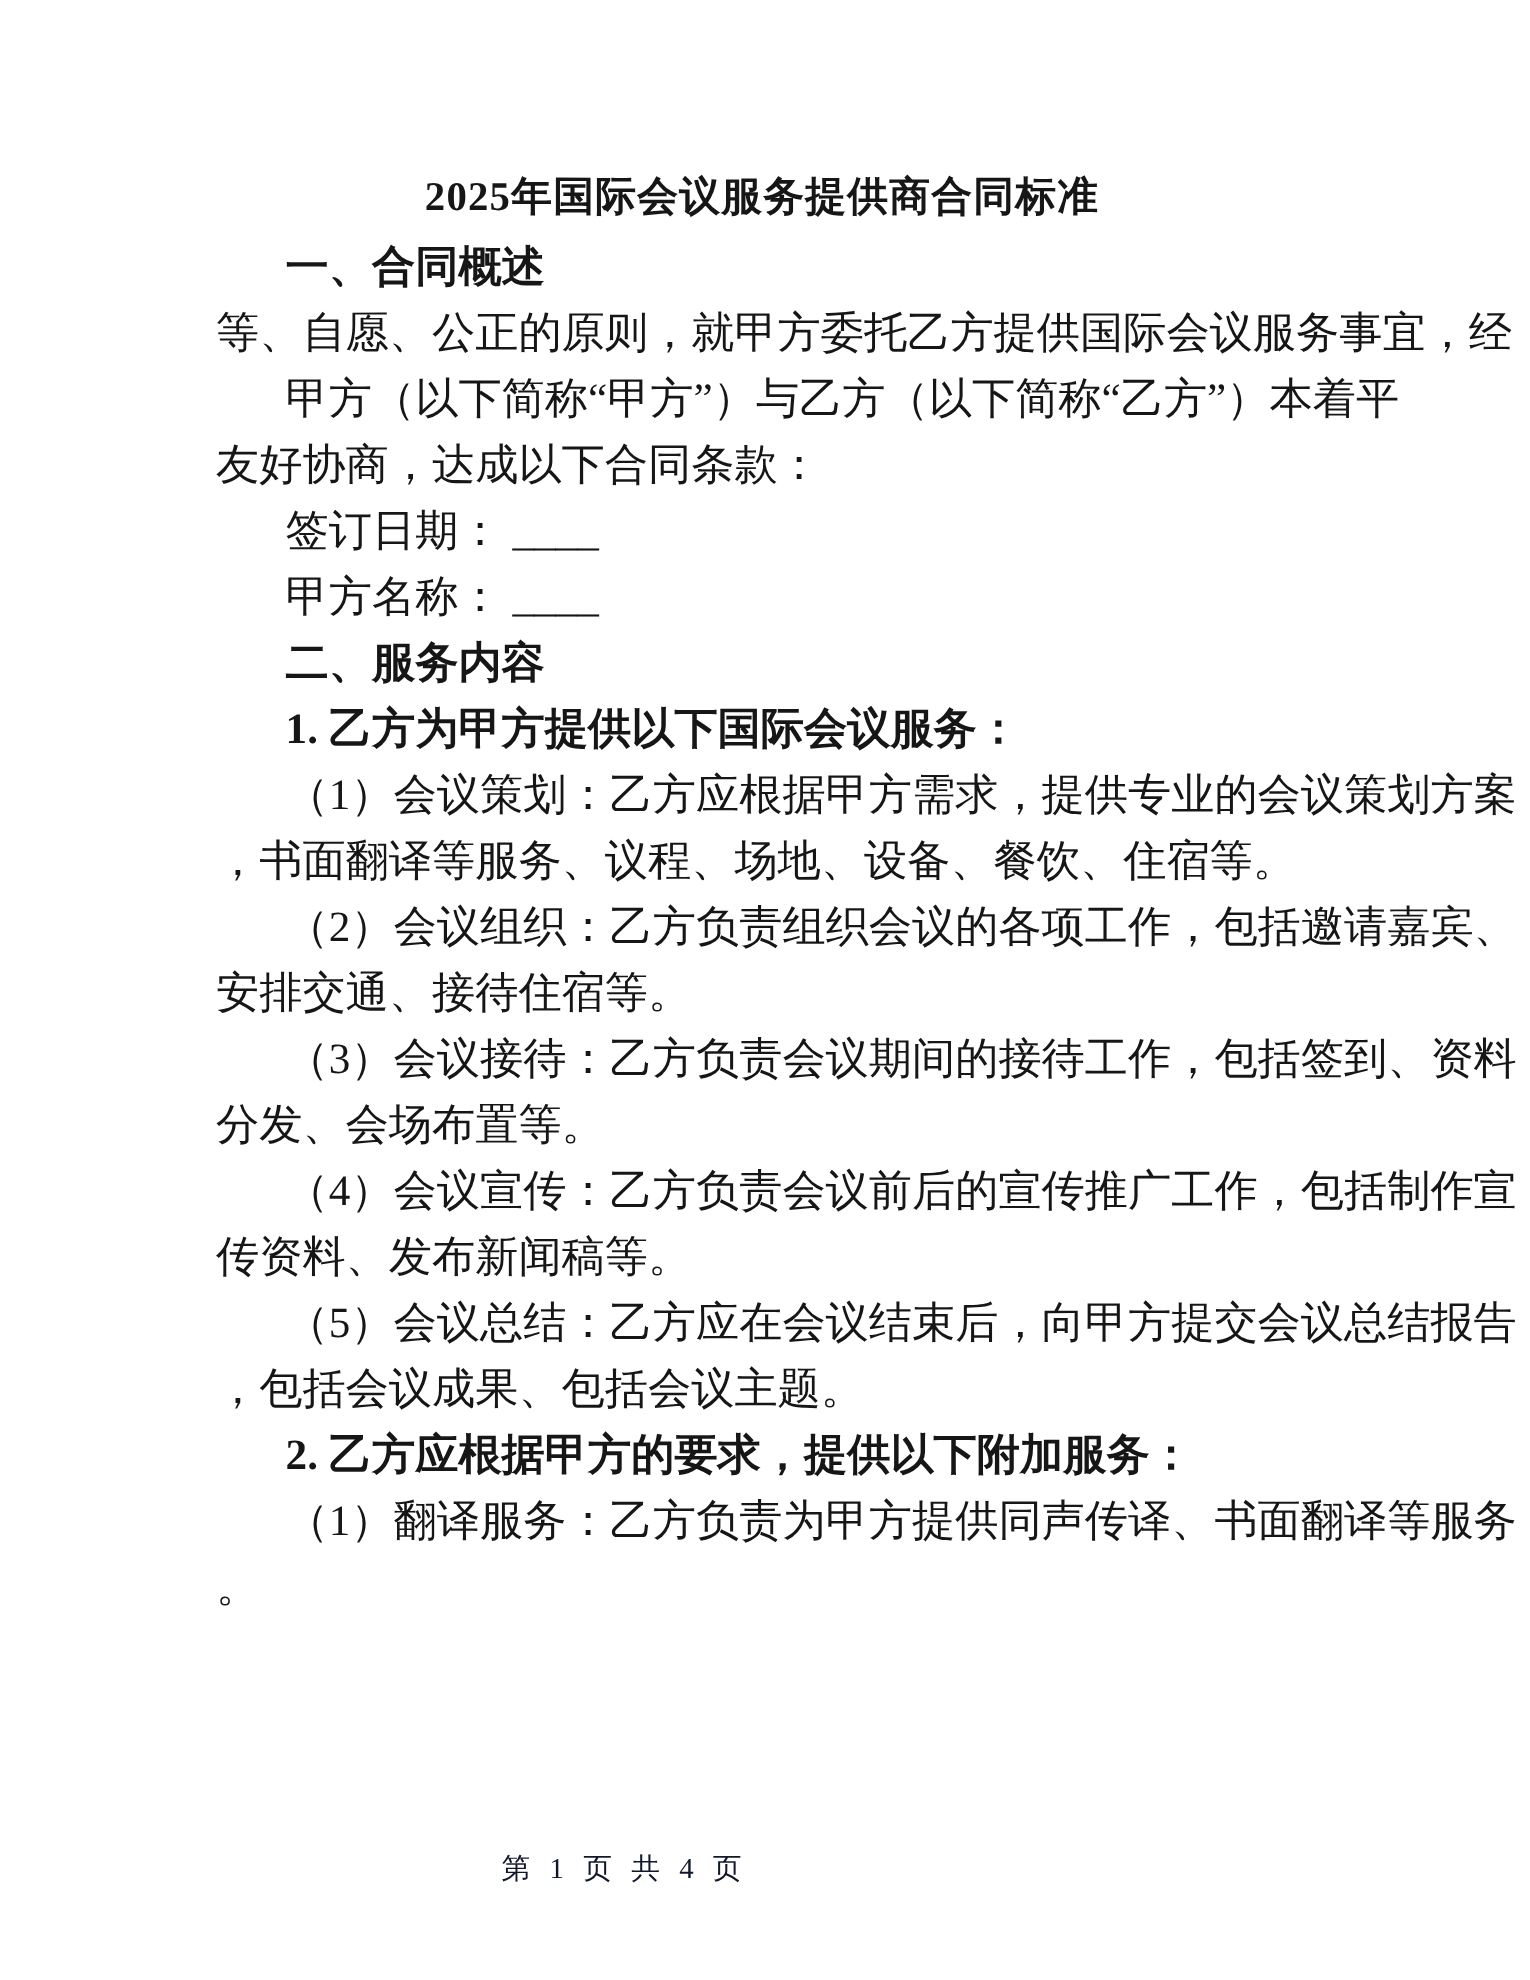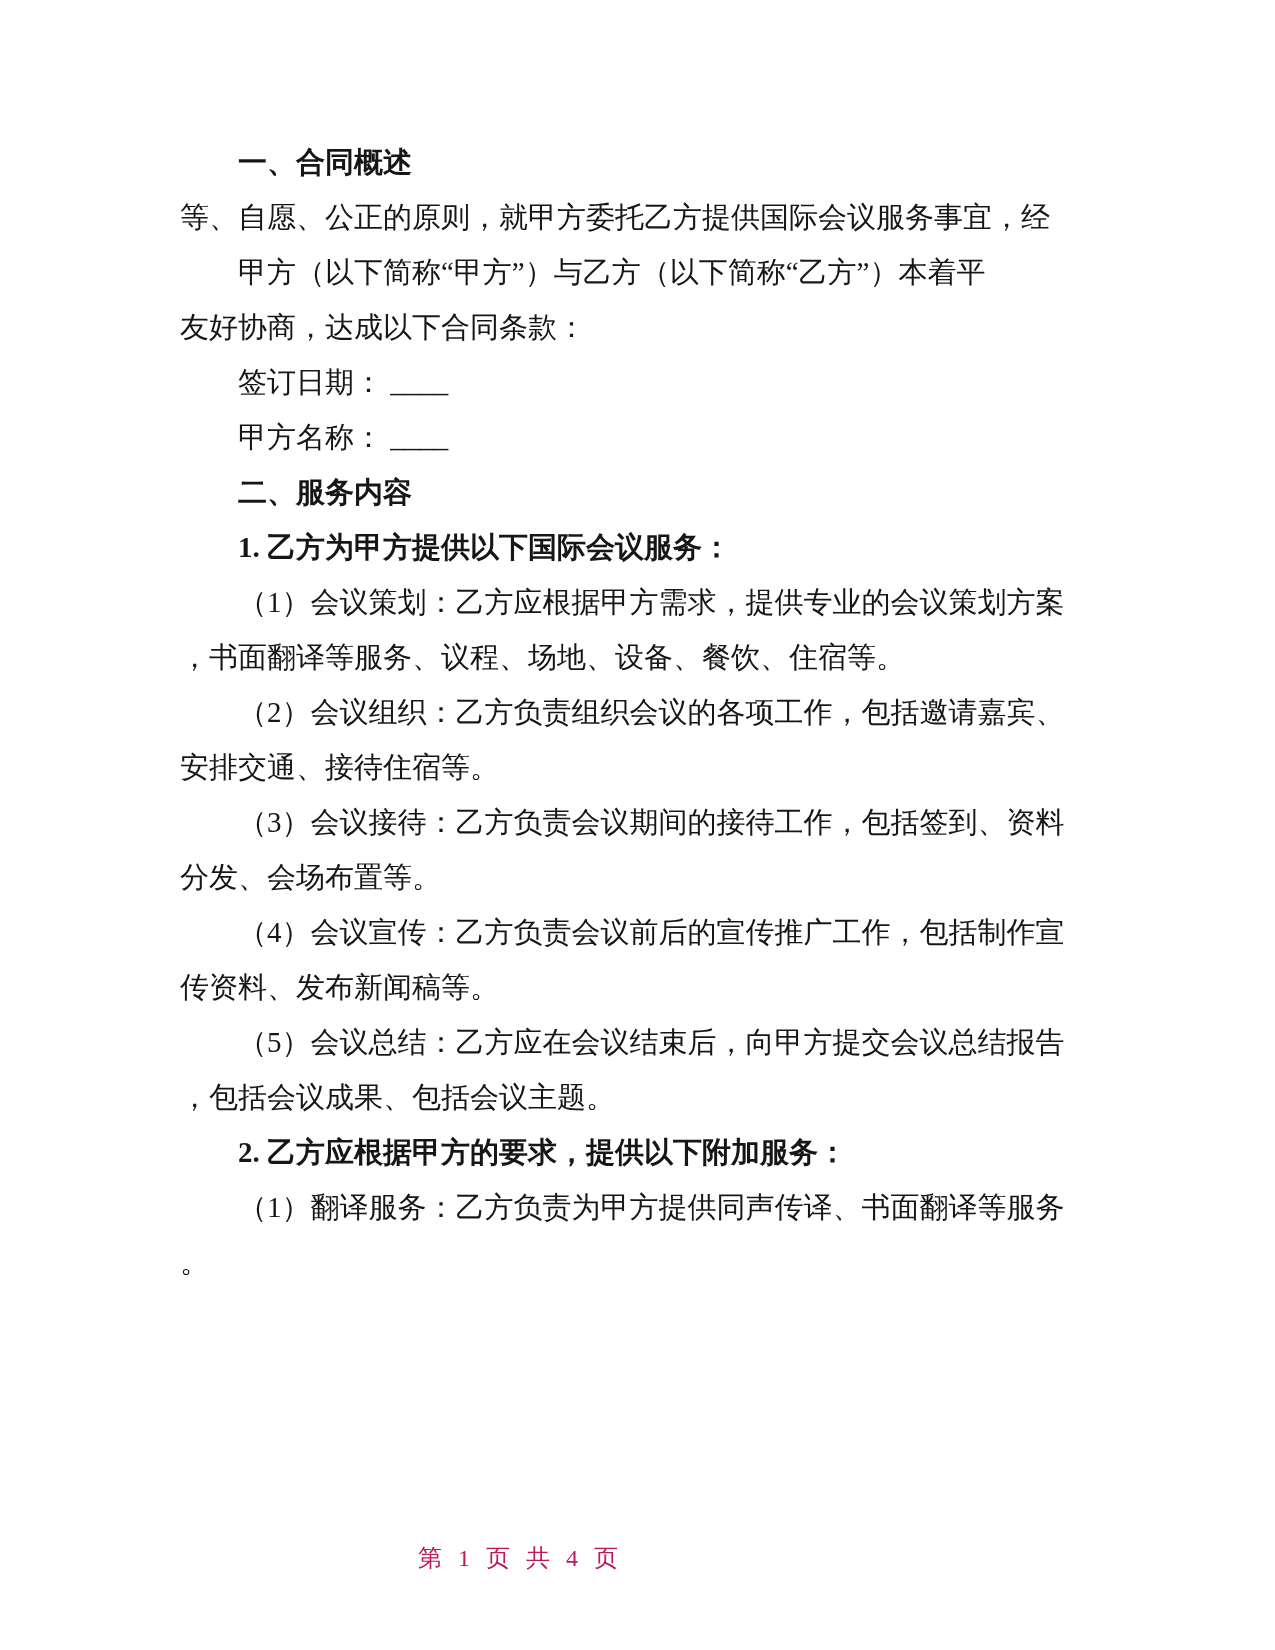--- a/index.html
+++ b/index.html
@@ -27,21 +27,21 @@
     line-height: 60px;
     font-size: 34px;
     font-weight: bold;
     text-align: center;
     white-space: pre;
     letter-spacing: 1px;
   }
   .line {
     height: 55px;
     line-height: 55px;
-    font-size: 29px;
+    font-size: 36px;
     white-space: pre;
   }
   .h {
     font-weight: bold;
     text-indent: 58px;
   }
   .p {
     text-indent: 58px;
   }
   .c {
@@ -51,28 +51,29 @@
     position: absolute;
     top: 1535px;
     left: 0;
     width: 1041px;
     height: 46px;
     line-height: 46px;
     text-align: center;
     font-size: 24px;
     letter-spacing: 5px;
     white-space: pre;
-    color: #be185d;
+    color: #0f172a;
   }
 </style>
 </head>
 <body>
 
 <div class="page">
   <div class="content">
+    <div class="doc-title">2025年国际会议服务提供商合同标准</div>
     <div>
         <div class="line h">一、合同概述</div>
         <div class="line c">等、自愿、公正的原则，就甲方委托乙方提供国际会议服务事宜，经</div>
         <div class="line p">甲方（以下简称“甲方”）与乙方（以下简称“乙方”）本着平</div>
         <div class="line c">友好协商，达成以下合同条款：</div>
         <div class="line p">签订日期： ____</div>
         <div class="line p">甲方名称： ____</div>
         <div class="line h">二、服务内容</div>
         <div class="line h">1. 乙方为甲方提供以下国际会议服务：</div>
         <div class="line p">（1）会议策划：乙方应根据甲方需求，提供专业的会议策划方案</div>

